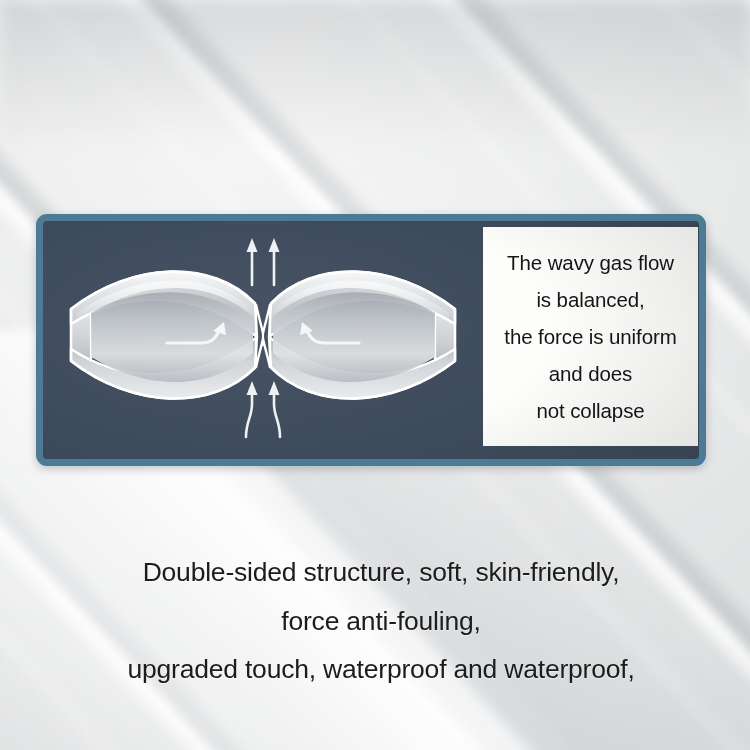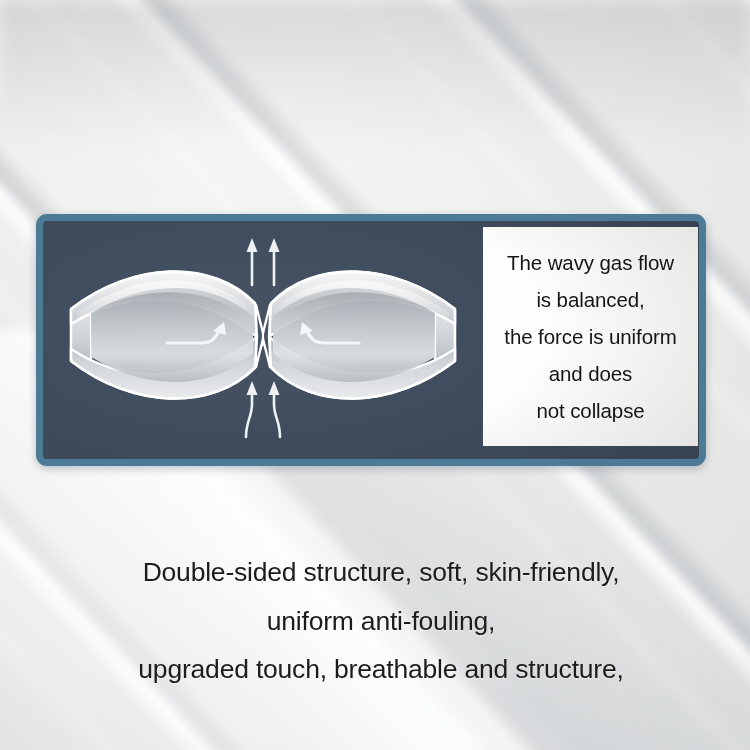--- a/index.html
+++ b/index.html
@@ -265,17 +265,17 @@
       <div class="tline">The wavy gas flow</div>
       <div class="tline">is balanced,</div>
       <div class="tline">the force is uniform</div>
       <div class="tline">and does</div>
       <div class="tline">not collapse</div>
     </div>
   </div>
 
   <div id="caption">
     <div class="cline">Double-sided structure, soft, skin-friendly,</div>
-    <div class="cline">uniform anti-fouling,</div>
-    <div class="cline">upgraded touch, breathable and structure,</div>
+    <div class="cline">force anti-fouling,</div>
+    <div class="cline">upgraded touch, waterproof and waterproof,</div>
   </div>
 
 </div>
 
 </body></html>

